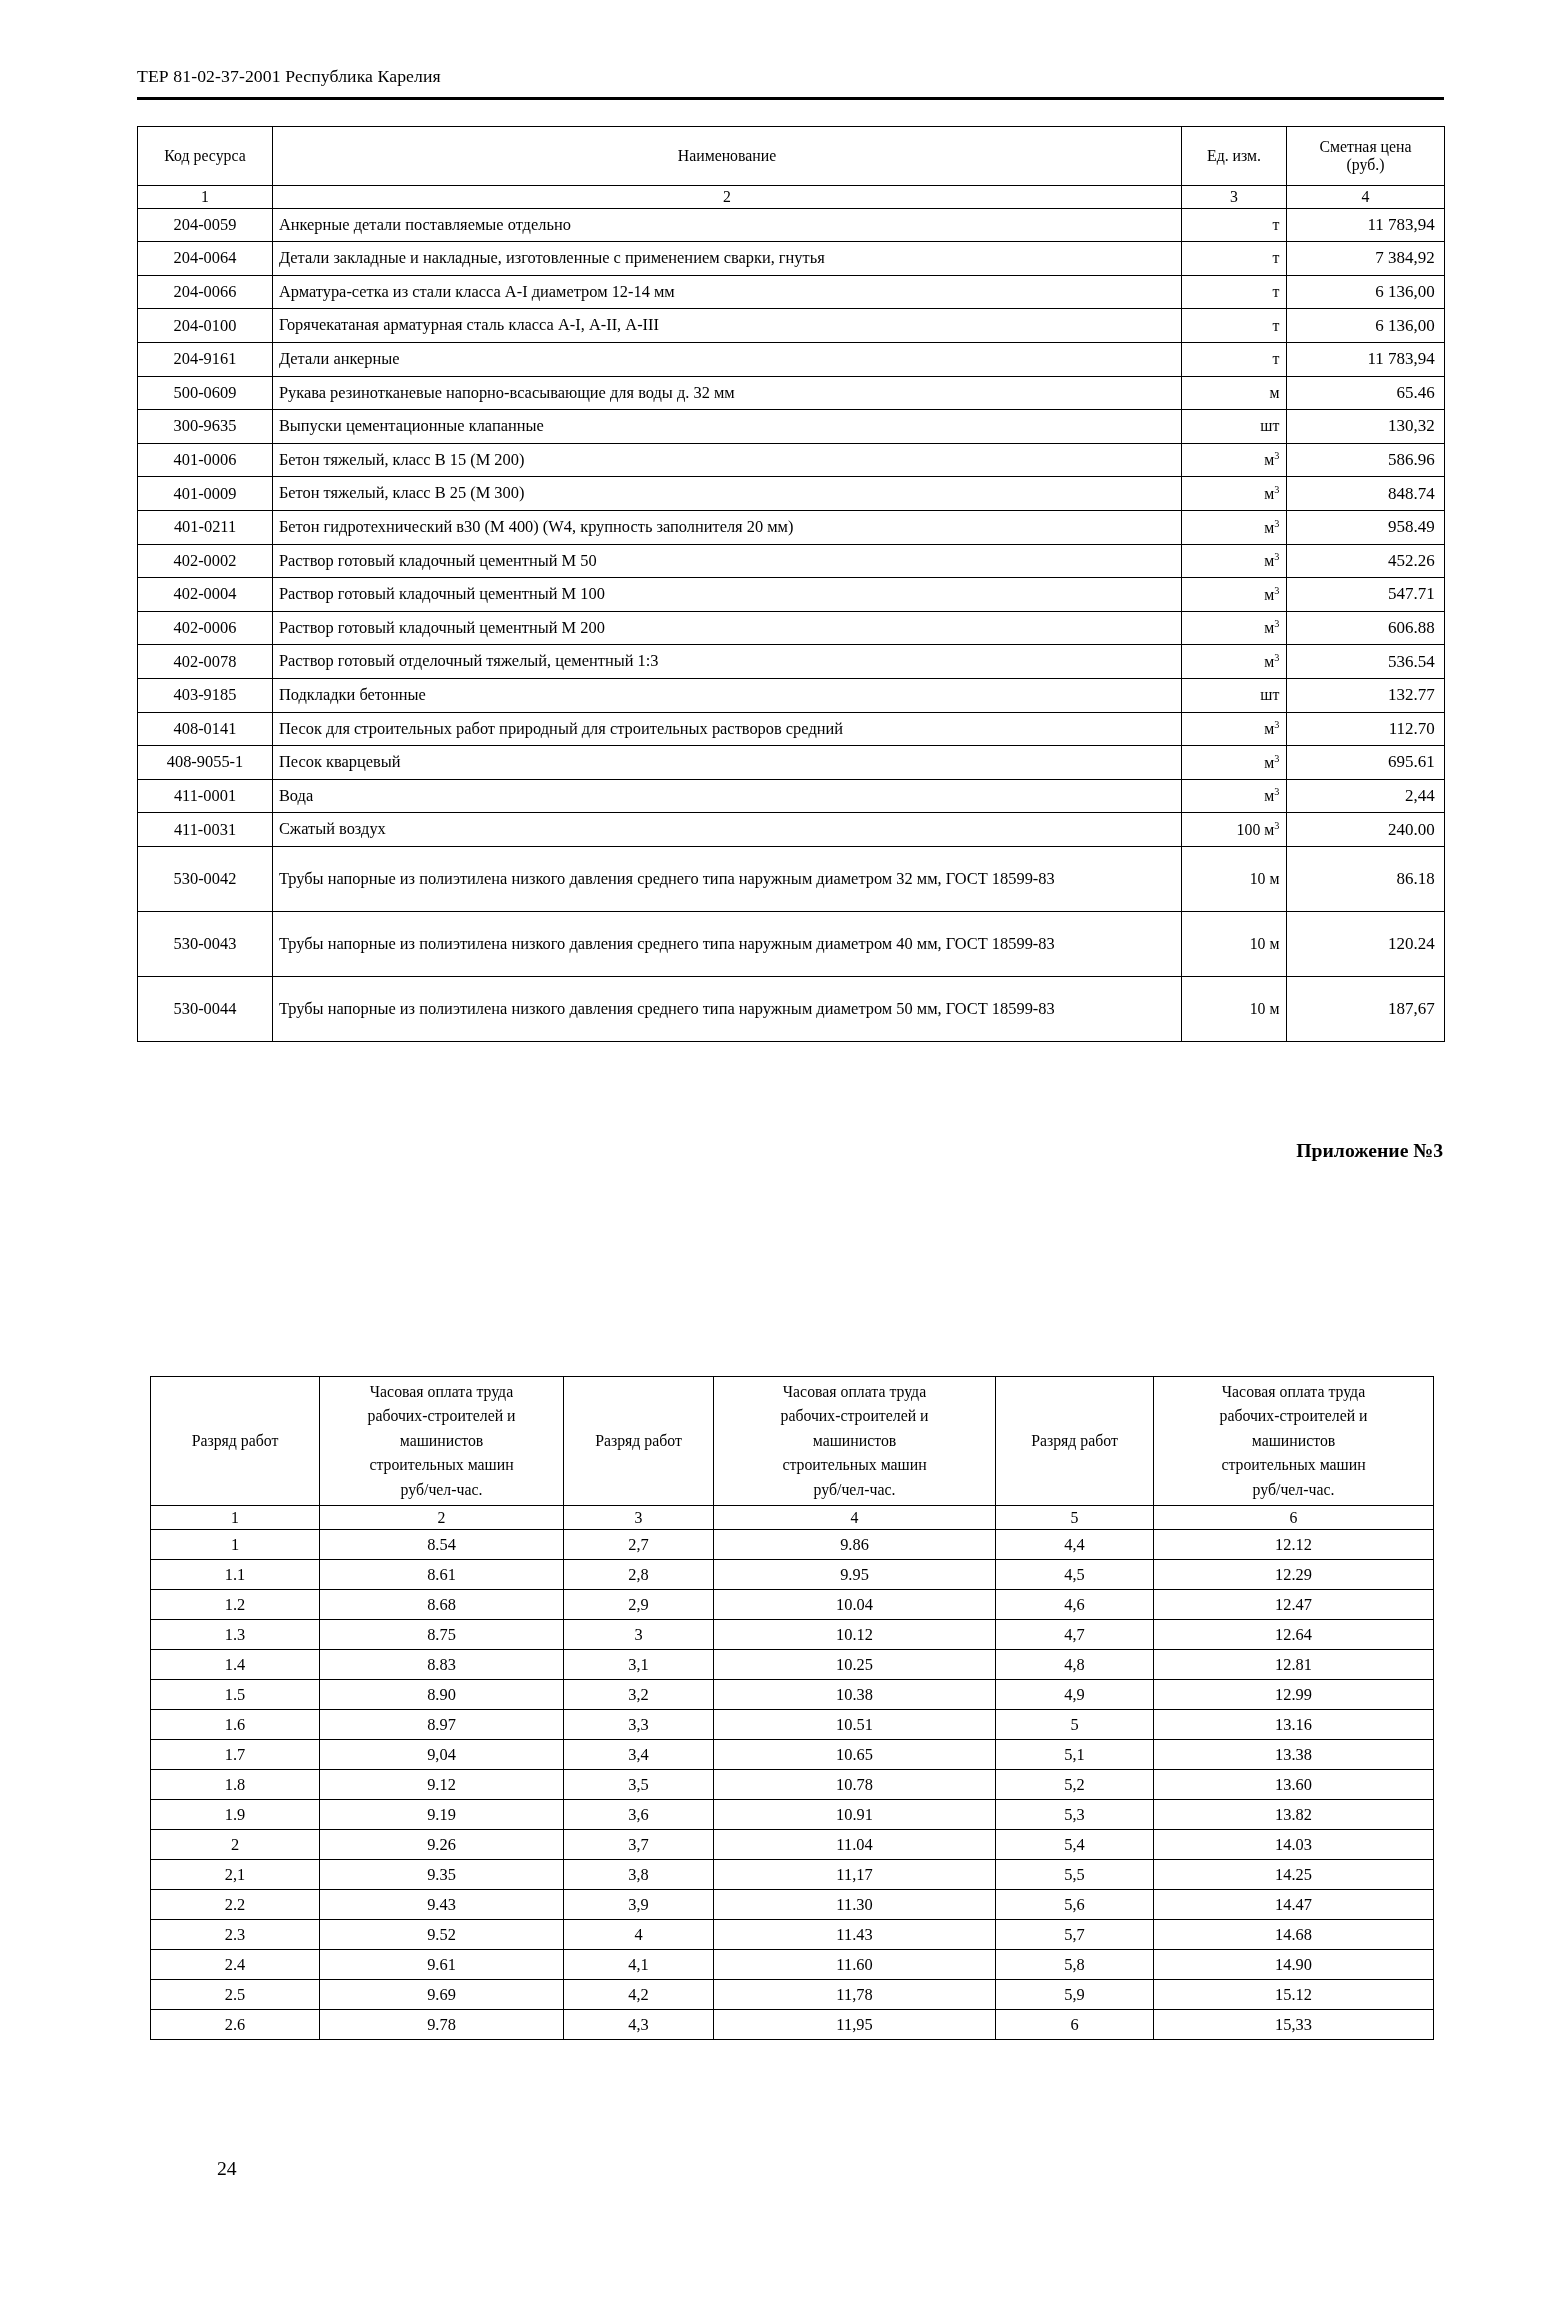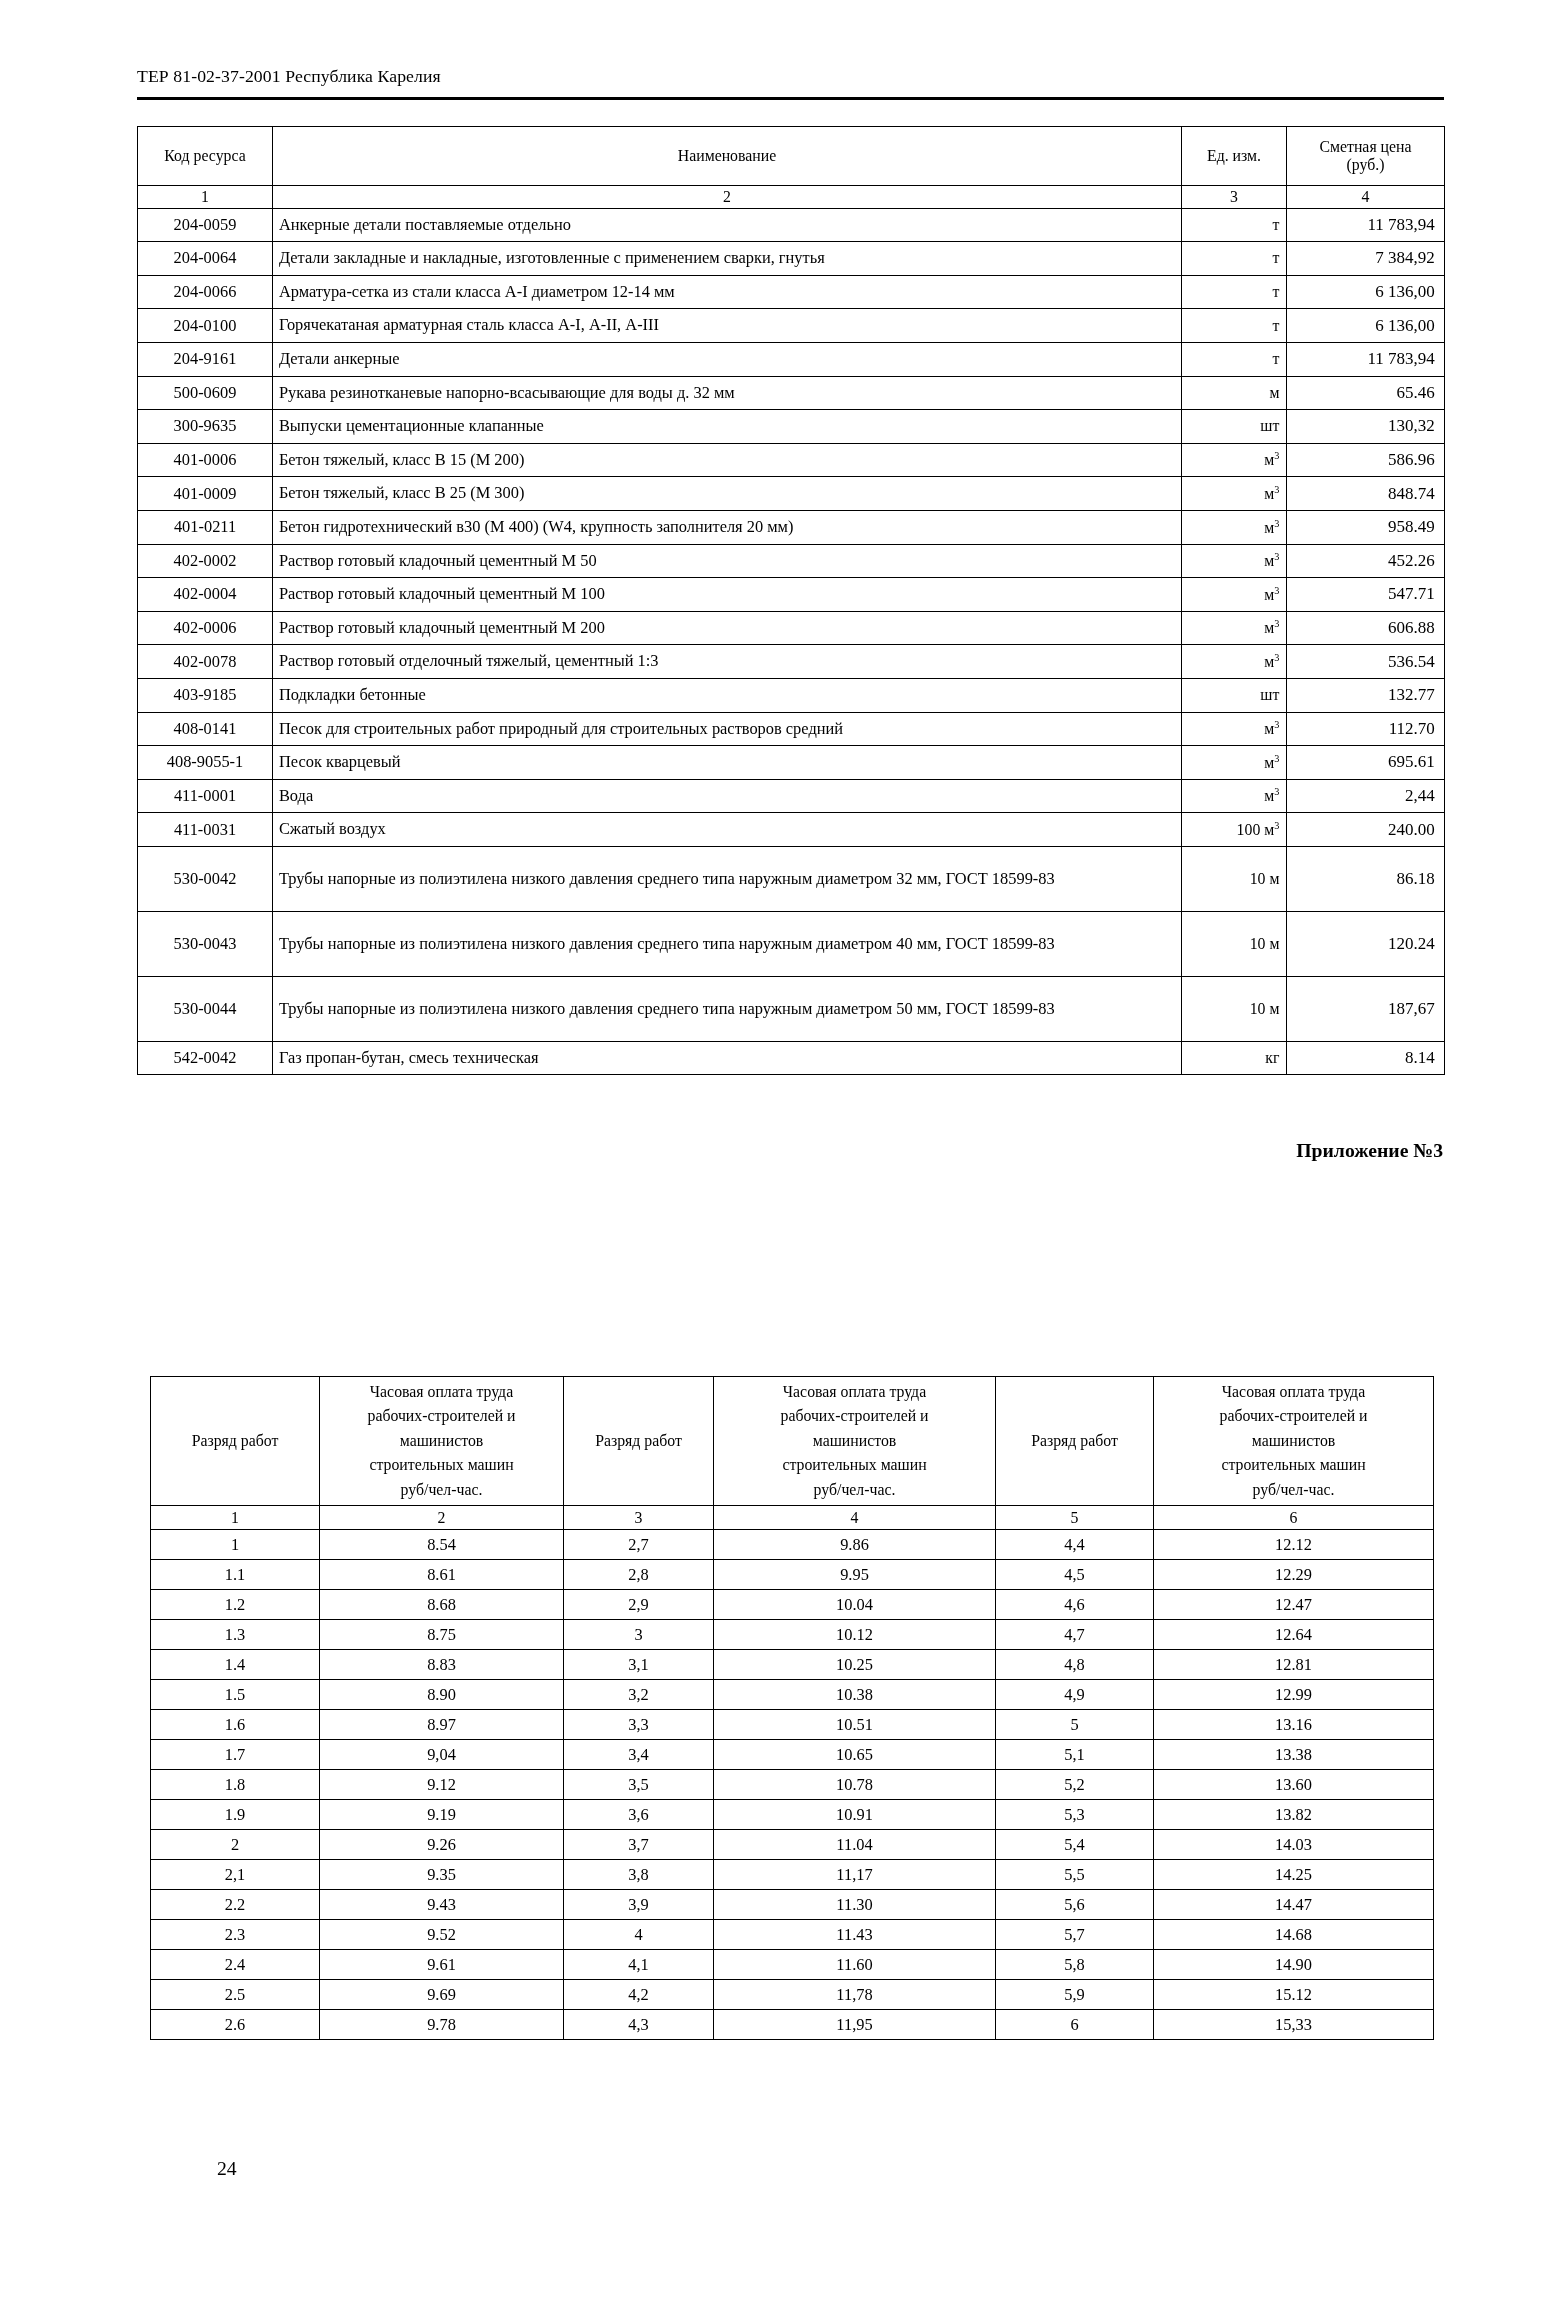--- a/index.html
+++ b/index.html
@@ -331,26 +331,20 @@
             <td class="name">Трубы напорные из полиэтилена низкого давления среднего типа наружным диаметром 40 мм, ГОСТ 18599-83</td>
             <td class="unit">10 м</td>
             <td class="price">120.24</td>
           </tr>
           <tr class="tall">
             <td class="code">530-0044</td>
             <td class="name">Трубы напорные из полиэтилена низкого давления среднего типа наружным диаметром 50 мм, ГОСТ 18599-83</td>
             <td class="unit">10 м</td>
             <td class="price">187,67</td>
           </tr>
-          <tr>
-            <td class="code">542-0042</td>
-            <td class="name">Газ пропан-бутан, смесь техническая</td>
-            <td class="unit">кг</td>
-            <td class="price">8.14</td>
-          </tr>
         </tbody>
     </table>
   </div>
 
   <div class="appendix-label">Приложение №3</div>
 
 
   <div class="t2-wrap">
     <table class="t2">
       <colgroup>

